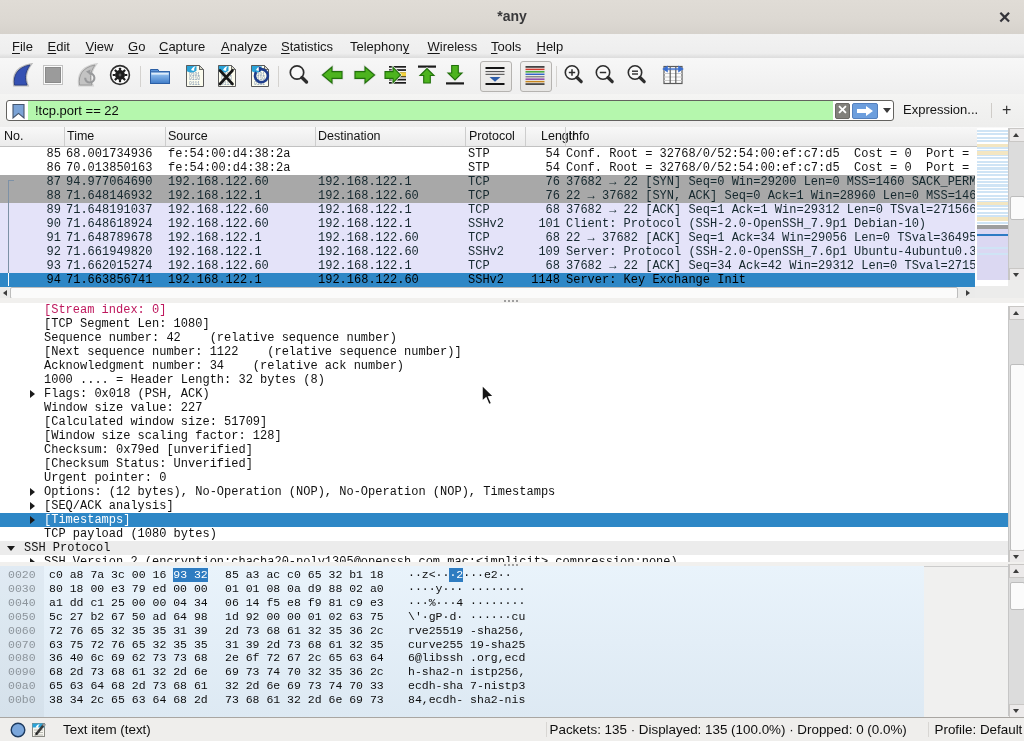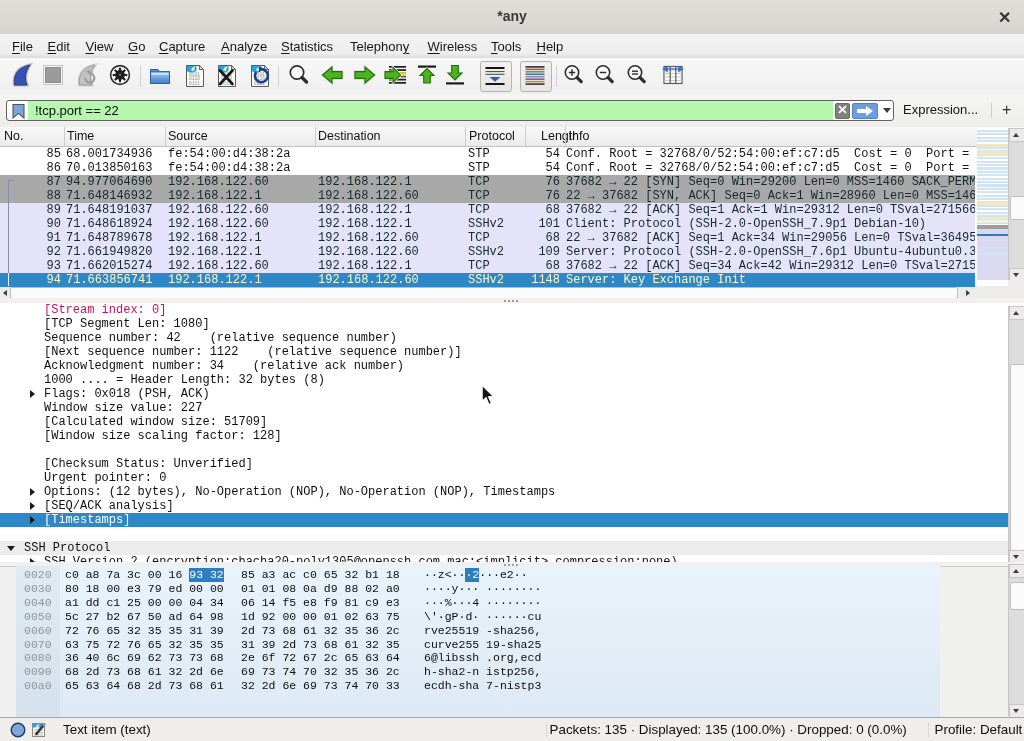--- a/index.html
+++ b/index.html
@@ -291,21 +291,21 @@
 <div class="abs" style="left:0;top:146.6px;width:1024px;height:139.4px;background:#fff">
     <div class="prow" style="top:0px;background:#ffffff;color:#141414"><span class="pc1">85</span><span class="pc2">68.001734936</span><span class="pc3">fe:54:00:d4:38:2a</span><span class="pc4"></span><span class="pc5">STP</span><span class="pc6">54</span><span class="pc7">Conf. Root = 32768/0/52:54:00:ef:c7:d5  Cost = 0  Port = 0x8002</span></div>
     <div class="prow" style="top:14px;background:#ffffff;color:#141414"><span class="pc1">86</span><span class="pc2">70.013850163</span><span class="pc3">fe:54:00:d4:38:2a</span><span class="pc4"></span><span class="pc5">STP</span><span class="pc6">54</span><span class="pc7">Conf. Root = 32768/0/52:54:00:ef:c7:d5  Cost = 0  Port = 0x8002</span></div>
     <div class="prow" style="top:28px;background:#a8a8a8;color:#15282e"><span class="pc1">87</span><span class="pc2">94.977064690</span><span class="pc3">192.168.122.60</span><span class="pc4">192.168.122.1</span><span class="pc5">TCP</span><span class="pc6">76</span><span class="pc7">37682 → 22 [SYN] Seq=0 Win=29200 Len=0 MSS=1460 SACK_PERM=1 TSv</span></div>
     <div class="prow" style="top:42px;background:#a8a8a8;color:#15282e"><span class="pc1">88</span><span class="pc2">71.648146932</span><span class="pc3">192.168.122.1</span><span class="pc4">192.168.122.60</span><span class="pc5">TCP</span><span class="pc6">76</span><span class="pc7">22 → 37682 [SYN, ACK] Seq=0 Ack=1 Win=28960 Len=0 MSS=1460 SAC</span></div>
     <div class="prow" style="top:56px;background:#e4e3f9;color:#15282e"><span class="pc1">89</span><span class="pc2">71.648191037</span><span class="pc3">192.168.122.60</span><span class="pc4">192.168.122.1</span><span class="pc5">TCP</span><span class="pc6">68</span><span class="pc7">37682 → 22 [ACK] Seq=1 Ack=1 Win=29312 Len=0 TSval=2715660 TSe</span></div>
     <div class="prow" style="top:70px;background:#e4e3f9;color:#15282e"><span class="pc1">90</span><span class="pc2">71.648618924</span><span class="pc3">192.168.122.60</span><span class="pc4">192.168.122.1</span><span class="pc5">SSHv2</span><span class="pc6">101</span><span class="pc7">Client: Protocol (SSH-2.0-OpenSSH_7.9p1 Debian-10)</span></div>
     <div class="prow" style="top:84px;background:#e4e3f9;color:#15282e"><span class="pc1">91</span><span class="pc2">71.648789678</span><span class="pc3">192.168.122.1</span><span class="pc4">192.168.122.60</span><span class="pc5">TCP</span><span class="pc6">68</span><span class="pc7">22 → 37682 [ACK] Seq=1 Ack=34 Win=29056 Len=0 TSval=3649596 TS</span></div>
     <div class="prow" style="top:98px;background:#e4e3f9;color:#15282e"><span class="pc1">92</span><span class="pc2">71.661949820</span><span class="pc3">192.168.122.1</span><span class="pc4">192.168.122.60</span><span class="pc5">SSHv2</span><span class="pc6">109</span><span class="pc7">Server: Protocol (SSH-2.0-OpenSSH_7.6p1 Ubuntu-4ubuntu0.3)</span></div>
     <div class="prow" style="top:112px;background:#e4e3f9;color:#15282e"><span class="pc1">93</span><span class="pc2">71.662015274</span><span class="pc3">192.168.122.60</span><span class="pc4">192.168.122.1</span><span class="pc5">TCP</span><span class="pc6">68</span><span class="pc7">37682 → 22 [ACK] Seq=34 Ack=42 Win=29312 Len=0 TSval=2715664 T</span></div>
-    <div class="prow" style="top:126px;background:#2e87c6;color:#fef9c3"><span class="pc1">94</span><span class="pc2">71.663856741</span><span class="pc3">192.168.122.1</span><span class="pc4">192.168.122.60</span><span class="pc5">SSHv2</span><span class="pc6">1148</span><span class="pc7">Server: Key Exchange Init</span></div>
+    <div class="prow" style="top:126px;background:#2e87c6;color:#000000"><span class="pc1">94</span><span class="pc2">71.663856741</span><span class="pc3">192.168.122.1</span><span class="pc4">192.168.122.60</span><span class="pc5">SSHv2</span><span class="pc6">1148</span><span class="pc7">Server: Key Exchange Init</span></div>
     <div class="abs" style="left:8px;top:33px;width:1px;height:93px;background:#7d91a6"></div>
     <div class="abs" style="left:8px;top:33px;width:6px;height:1px;background:#7d91a6"></div>
     <div class="abs" style="left:8px;top:126px;width:1px;height:13px;background:#ffffff"></div>
   </div>
 <div class="abs" style="left:0;top:286.5px;width:975px;height:11.5px;background:#ebebea">
     <div class="arr" style="left:3px;top:3px;border-top:3.5px solid transparent;border-bottom:3.5px solid transparent;border-right:4.5px solid #3c3c3c"></div>
     <div class="sthumb" style="left:10px;top:0.5px;width:946px;height:9.5px;border-radius:2px"></div>
     <div class="arr" style="left:966px;top:3px;border-top:3.5px solid transparent;border-bottom:3.5px solid transparent;border-left:4.5px solid #3c3c3c"></div>
   </div>
 <div class="abs" style="left:975px;top:286px;width:49px;height:12px;background:#ececeb"></div>
@@ -338,54 +338,57 @@
     <div class="drow" style="top:0px;background:transparent;color:#be185d"><span style="position:absolute;left:44px;top:0">[Stream index: 0]</span></div>
     <div class="drow" style="top:14px;background:transparent;color:#101010"><span style="position:absolute;left:44px;top:0">[TCP Segment Len: 1080]</span></div>
     <div class="drow" style="top:28px;background:transparent;color:#101010"><span style="position:absolute;left:44px;top:0">Sequence number: 42    (relative sequence number)</span></div>
     <div class="drow" style="top:42px;background:transparent;color:#101010"><span style="position:absolute;left:44px;top:0">[Next sequence number: 1122    (relative sequence number)]</span></div>
     <div class="drow" style="top:56px;background:transparent;color:#101010"><span style="position:absolute;left:44px;top:0">Acknowledgment number: 34    (relative ack number)</span></div>
     <div class="drow" style="top:70px;background:transparent;color:#101010"><span style="position:absolute;left:44px;top:0">1000 .... = Header Length: 32 bytes (8)</span></div>
     <div class="drow" style="top:84px;background:transparent;color:#101010"><span class="tri" style="left:30px;top:3px"></span><span style="position:absolute;left:44px;top:0">Flags: 0x018 (PSH, ACK)</span></div>
     <div class="drow" style="top:98px;background:transparent;color:#101010"><span style="position:absolute;left:44px;top:0">Window size value: 227</span></div>
     <div class="drow" style="top:112px;background:transparent;color:#101010"><span style="position:absolute;left:44px;top:0">[Calculated window size: 51709]</span></div>
     <div class="drow" style="top:126px;background:transparent;color:#101010"><span style="position:absolute;left:44px;top:0">[Window size scaling factor: 128]</span></div>
+    <div class="drow" style="top:140px;background:transparent;color:#101010"><span style="position:absolute;left:44px;top:0">Checksum: 0x79ed [unverified]</span></div>
     <div class="drow" style="top:154px;background:transparent;color:#101010"><span style="position:absolute;left:44px;top:0">[Checksum Status: Unverified]</span></div>
     <div class="drow" style="top:168px;background:transparent;color:#101010"><span style="position:absolute;left:44px;top:0">Urgent pointer: 0</span></div>
     <div class="drow" style="top:182px;background:transparent;color:#101010"><span class="tri" style="left:30px;top:3px"></span><span style="position:absolute;left:44px;top:0">Options: (12 bytes), No-Operation (NOP), No-Operation (NOP), Timestamps</span></div>
     <div class="drow" style="top:196px;background:transparent;color:#101010"><span class="tri" style="left:30px;top:3px"></span><span style="position:absolute;left:44px;top:0">[SEQ/ACK analysis]</span></div>
     <div class="drow" style="top:210px;background:#2e87c6;color:#ffffff"><span class="tri" style="left:30px;top:3px"></span><span style="position:absolute;left:44px;top:0">[Timestamps]</span></div>
+    <div class="drow" style="top:224px;background:transparent;color:#101010"><span style="position:absolute;left:44px;top:0">TCP payload (1080 bytes)</span></div>
     <div class="drow" style="top:238px;background:#ececec;color:#101010"><span class="trid" style="left:7px;top:4.5px"></span><span style="position:absolute;left:24px;top:0">SSH Protocol</span></div>
     <div class="drow" style="top:252px;background:transparent;color:#101010"><span class="tri" style="left:30px;top:3px"></span><span style="position:absolute;left:44px;top:0">SSH Version 2 (encryption:chacha20-poly1305@openssh.com mac:&lt;implicit&gt; compression:none)</span></div>
   </div>
 <div class="abs" style="left:1008px;top:306px;width:15px;height:256px;background:#dcdcdc;border-left:1px solid #c6c6c6">
     <div class="sbtn" style="left:0;top:0;width:14px;height:12px">
       <div class="arr" style="left:3px;top:3.5px;border-left:3.5px solid transparent;border-right:3.5px solid transparent;border-bottom:4.5px solid #3c3c3c"></div>
     </div>
     <div class="sthumb" style="left:0.5px;top:58px;width:13px;height:185px;border-radius:2px"></div>
     <div class="sbtn" style="left:0;top:244px;width:14px;height:12px">
       <div class="arr" style="left:3px;top:4px;border-left:3.5px solid transparent;border-right:3.5px solid transparent;border-top:4.5px solid #3c3c3c"></div>
     </div>
   </div>
 <div class="abs" style="left:481px;top:384px;width:14px;height:21px"><svg width="16" height="23" viewBox="0 0 16 23">
       <path d="M1,1 L1,17.5 L5.0,13.9 L7.9,20.7 L10.7,19.5 L7.8,12.9 L13,12.6 Z" fill="#151515" stroke="#fff" stroke-width="1.5"></path>
     </svg></div>
 <div class="abs" style="left:0;top:562px;width:1024px;height:4px;background:#f1f0ee;border-bottom:0.5px solid #cccccc">
     <div class="abs" style="left:504px;top:1.5px;width:16px;height:2px;background:repeating-linear-gradient(90deg,#9f9f9f 0 2px,transparent 2px 4px)"></div>
   </div>
-<div class="abs" style="left:16px;top:566px;width:924px;height:151px;background:linear-gradient(180deg,#e9f3fb,#dde9f3)">
+<div class="abs" style="left:0;top:566px;width:924px;height:151px;background:linear-gradient(180deg,#e9f3fb,#dde9f3)">
     <div class="abs" style="left:0;top:0;width:44px;height:151px;background:rgba(110,125,140,0.07)"></div>
     <div class="hrow" style="top:2px"><span class="hoff">0020</span><span class="hx1">c0 a8 7a 3c 00 16 <span class="hl">93 32</span></span><span class="hx2">85 a3 ac c0 65 32 b1 18</span><span class="has">··z&lt;··<span class="hl">·2</span> ····e2··</span></div>
     <div class="hrow" style="top:15.9px"><span class="hoff">0030</span><span class="hx1">80 18 00 e3 79 ed 00 00</span><span class="hx2">01 01 08 0a d9 88 02 a0</span><span class="has">····y··· ········</span></div>
     <div class="hrow" style="top:29.8px"><span class="hoff">0040</span><span class="hx1">a1 dd c1 25 00 00 04 34</span><span class="hx2">06 14 f5 e8 f9 81 c9 e3</span><span class="has">···%···4 ········</span></div>
     <div class="hrow" style="top:43.7px"><span class="hoff">0050</span><span class="hx1">5c 27 b2 67 50 ad 64 98</span><span class="hx2">1d 92 00 00 01 02 63 75</span><span class="has">\'·gP·d· ······cu</span></div>
     <div class="hrow" style="top:57.6px"><span class="hoff">0060</span><span class="hx1">72 76 65 32 35 35 31 39</span><span class="hx2">2d 73 68 61 32 35 36 2c</span><span class="has">rve25519 -sha256,</span></div>
     <div class="hrow" style="top:71.5px"><span class="hoff">0070</span><span class="hx1">63 75 72 76 65 32 35 35</span><span class="hx2">31 39 2d 73 68 61 32 35</span><span class="has">curve255 19-sha25</span></div>
     <div class="hrow" style="top:85.4px"><span class="hoff">0080</span><span class="hx1">36 40 6c 69 62 73 73 68</span><span class="hx2">2e 6f 72 67 2c 65 63 64</span><span class="has">6@libssh .org,ecd</span></div>
     <div class="hrow" style="top:99.30000000000001px"><span class="hoff">0090</span><span class="hx1">68 2d 73 68 61 32 2d 6e</span><span class="hx2">69 73 74 70 32 35 36 2c</span><span class="has">h-sha2-n istp256,</span></div>
     <div class="hrow" style="top:113.20000000000002px"><span class="hoff">00a0</span><span class="hx1">65 63 64 68 2d 73 68 61</span><span class="hx2">32 2d 6e 69 73 74 70 33</span><span class="has">ecdh-sha 7-nistp3</span></div>
+    <div class="hrow" style="top:127.10000000000002px"><span class="hoff">00b0</span><span class="hx1">38 34 2c 65 63 64 68 2d</span><span class="hx2">73 68 61 32 2d 6e 69 73</span><span class="has">84,ecdh- sha2-nis</span></div>
   </div>
 <div class="abs" style="left:1008px;top:564px;width:15px;height:152px;background:#dcdcdc;border-left:1px solid #c6c6c6">
     <div class="sbtn" style="left:0;top:0;width:14px;height:12px">
       <div class="arr" style="left:3px;top:3.5px;border-left:3.5px solid transparent;border-right:3.5px solid transparent;border-bottom:4.5px solid #3c3c3c"></div>
     </div>
     <div class="sthumb" style="left:0.5px;top:18px;width:13px;height:26px;border-radius:2px"></div>
     <div class="sbtn" style="left:0;top:140px;width:14px;height:12px">
       <div class="arr" style="left:3px;top:4px;border-left:3.5px solid transparent;border-right:3.5px solid transparent;border-top:4.5px solid #3c3c3c"></div>
     </div>
   </div>

